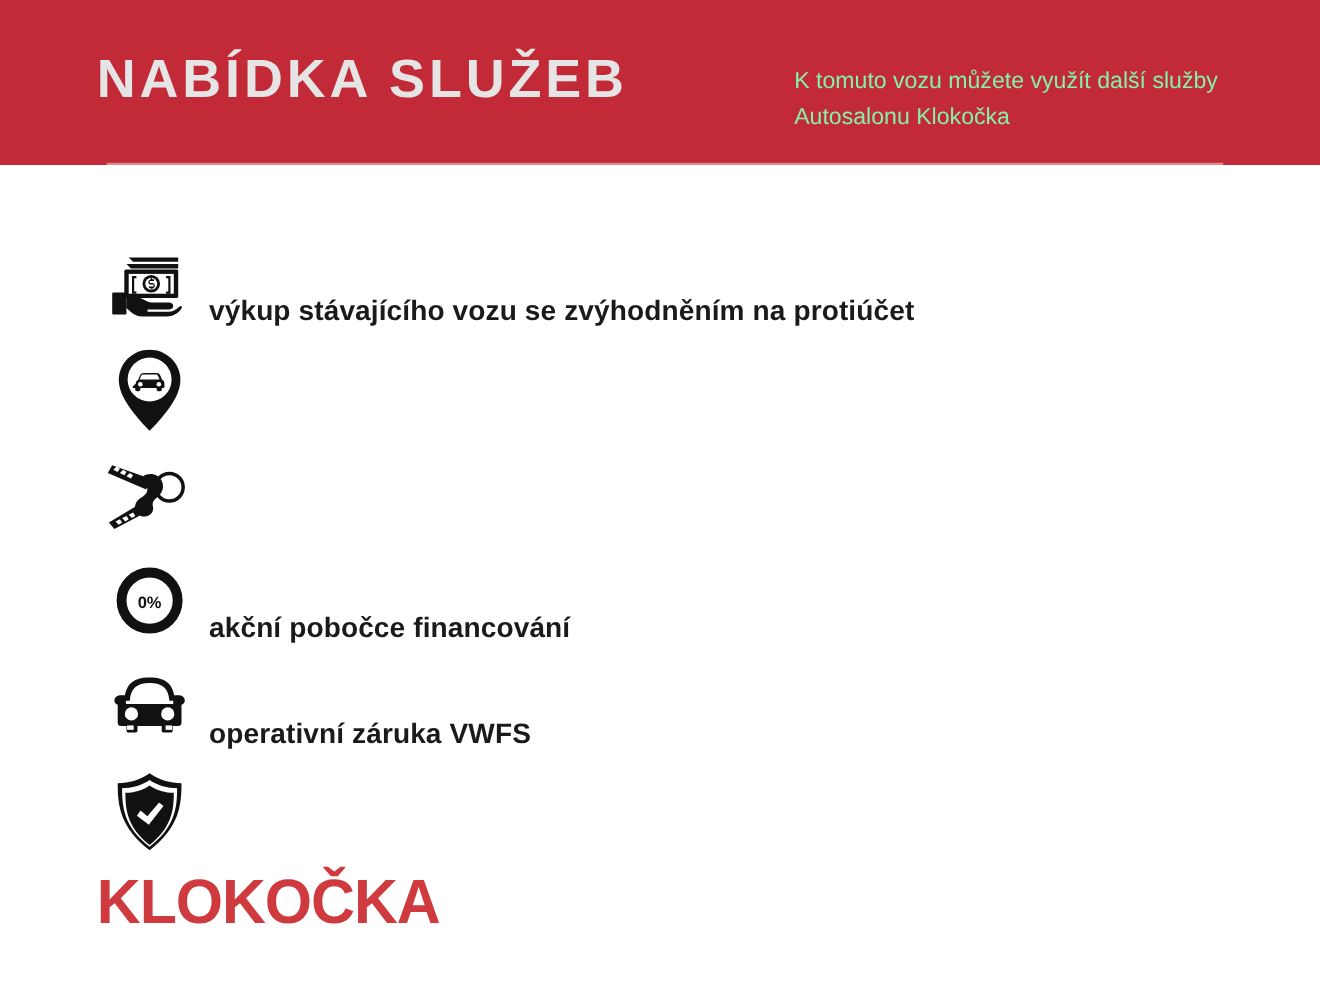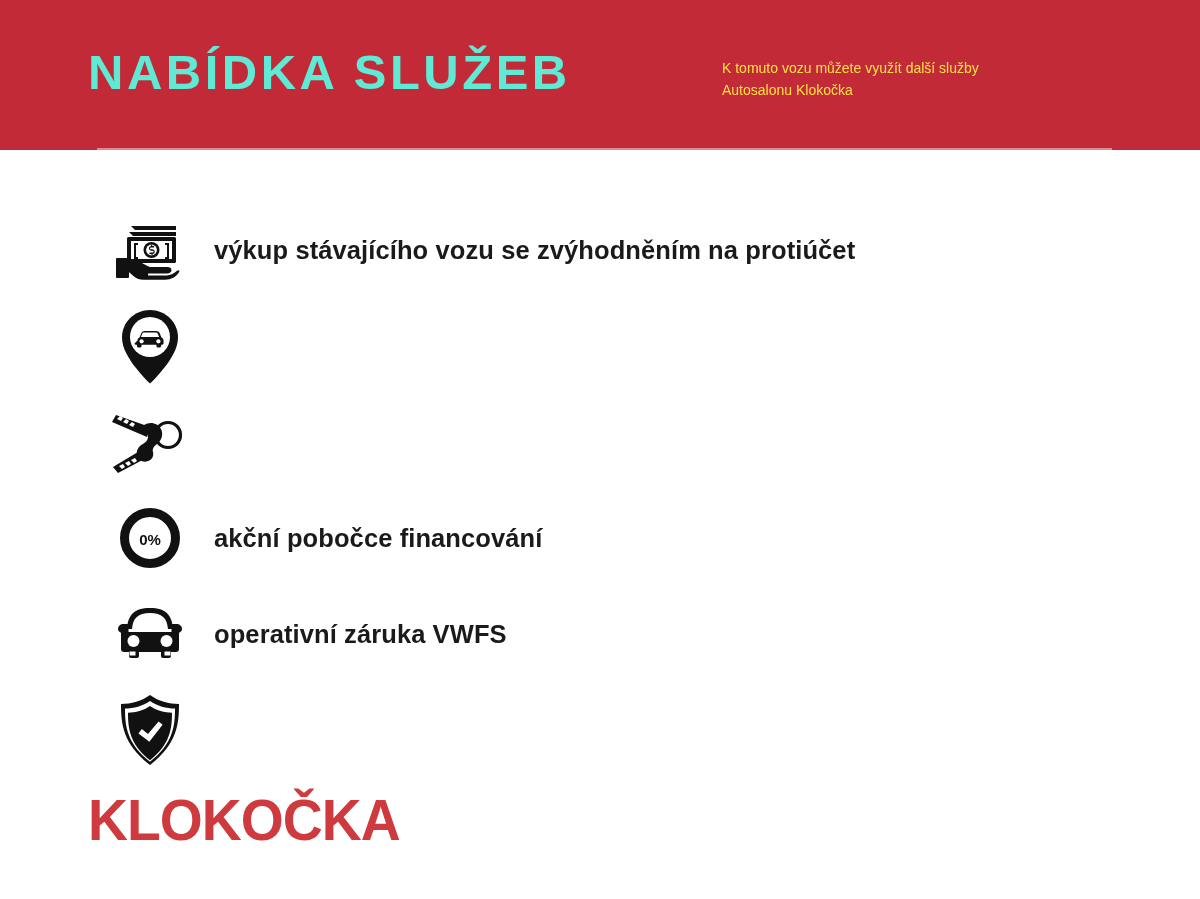--- a/index.html
+++ b/index.html
@@ -32,50 +32,49 @@
     width: 1015px;
     height: 2px;
     background: rgba(255,255,255,0.45);
   }
   .header-title {
     position: absolute;
     left: 88px;
     top: 48px;
     font-size: 49px;
     font-weight: 700;
-    color: #5eead4;
+    color: #e5e5e5;
     letter-spacing: 3.5px;
     line-height: 1;
     white-space: nowrap;
   }
   .header-sub {
     position: absolute;
     left: 722px;
     top: 58px;
     width: 410px;
-    font-size: 14px;
+    font-size: 21px;
     font-weight: 400;
-    color: #fde047;
+    color: #86efac;
     line-height: 1.55;
   }
 
   
   .services {
     position: absolute;
     left: 0;
     top: 150px;
     width: 1200px;
   }
   .service-row {
     position: absolute;
-    left: 110px;
+    left: 96px;
     height: 96px;
     display: flex;
-    align-items: center;
-    gap: 10px;
+    align-items: flex-end;
   }
   .row-0 { top: 52px; }
   .row-1 { top: 148px; }
   .row-2 { top: 244px; }
   .row-3 { top: 340px; }
   .row-4 { top: 436px; }
   .row-5 { top: 532px; }
 
   .service-icon {
     width: 80px;

